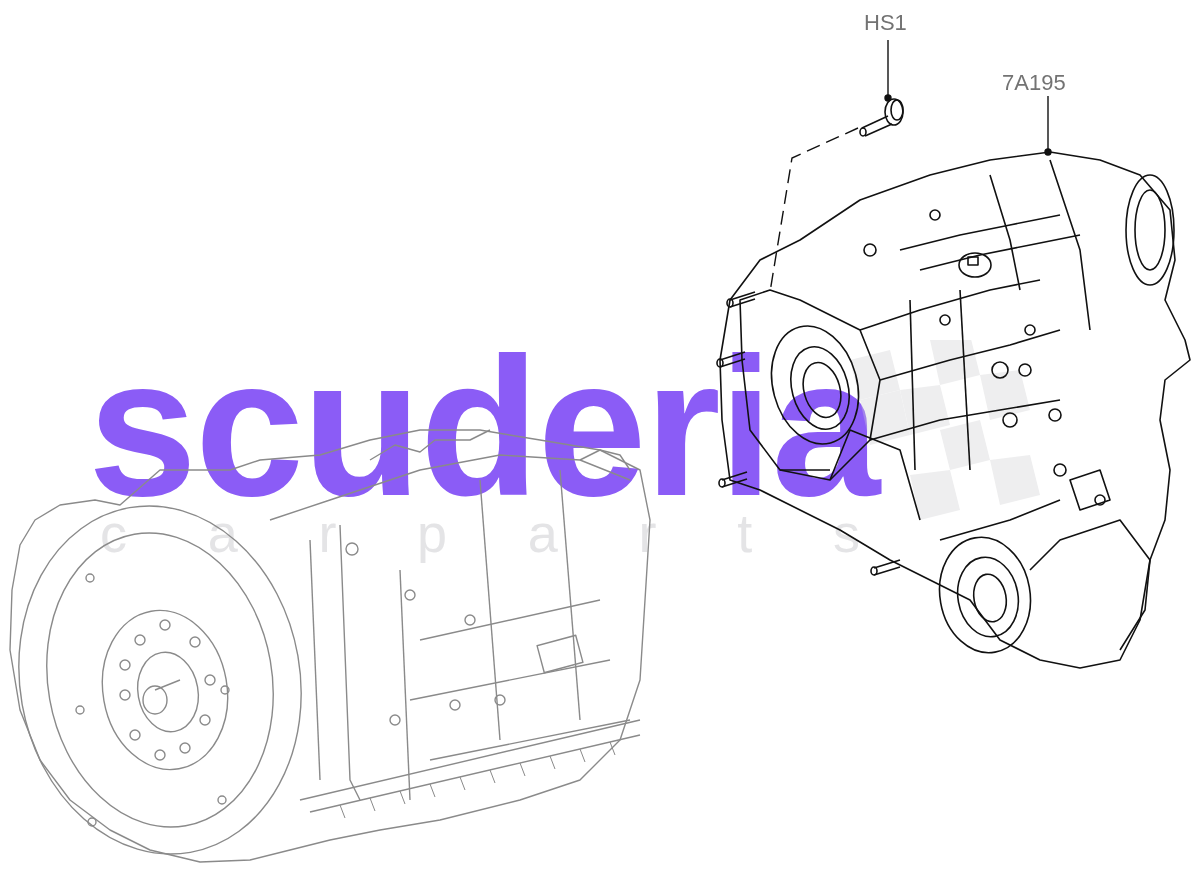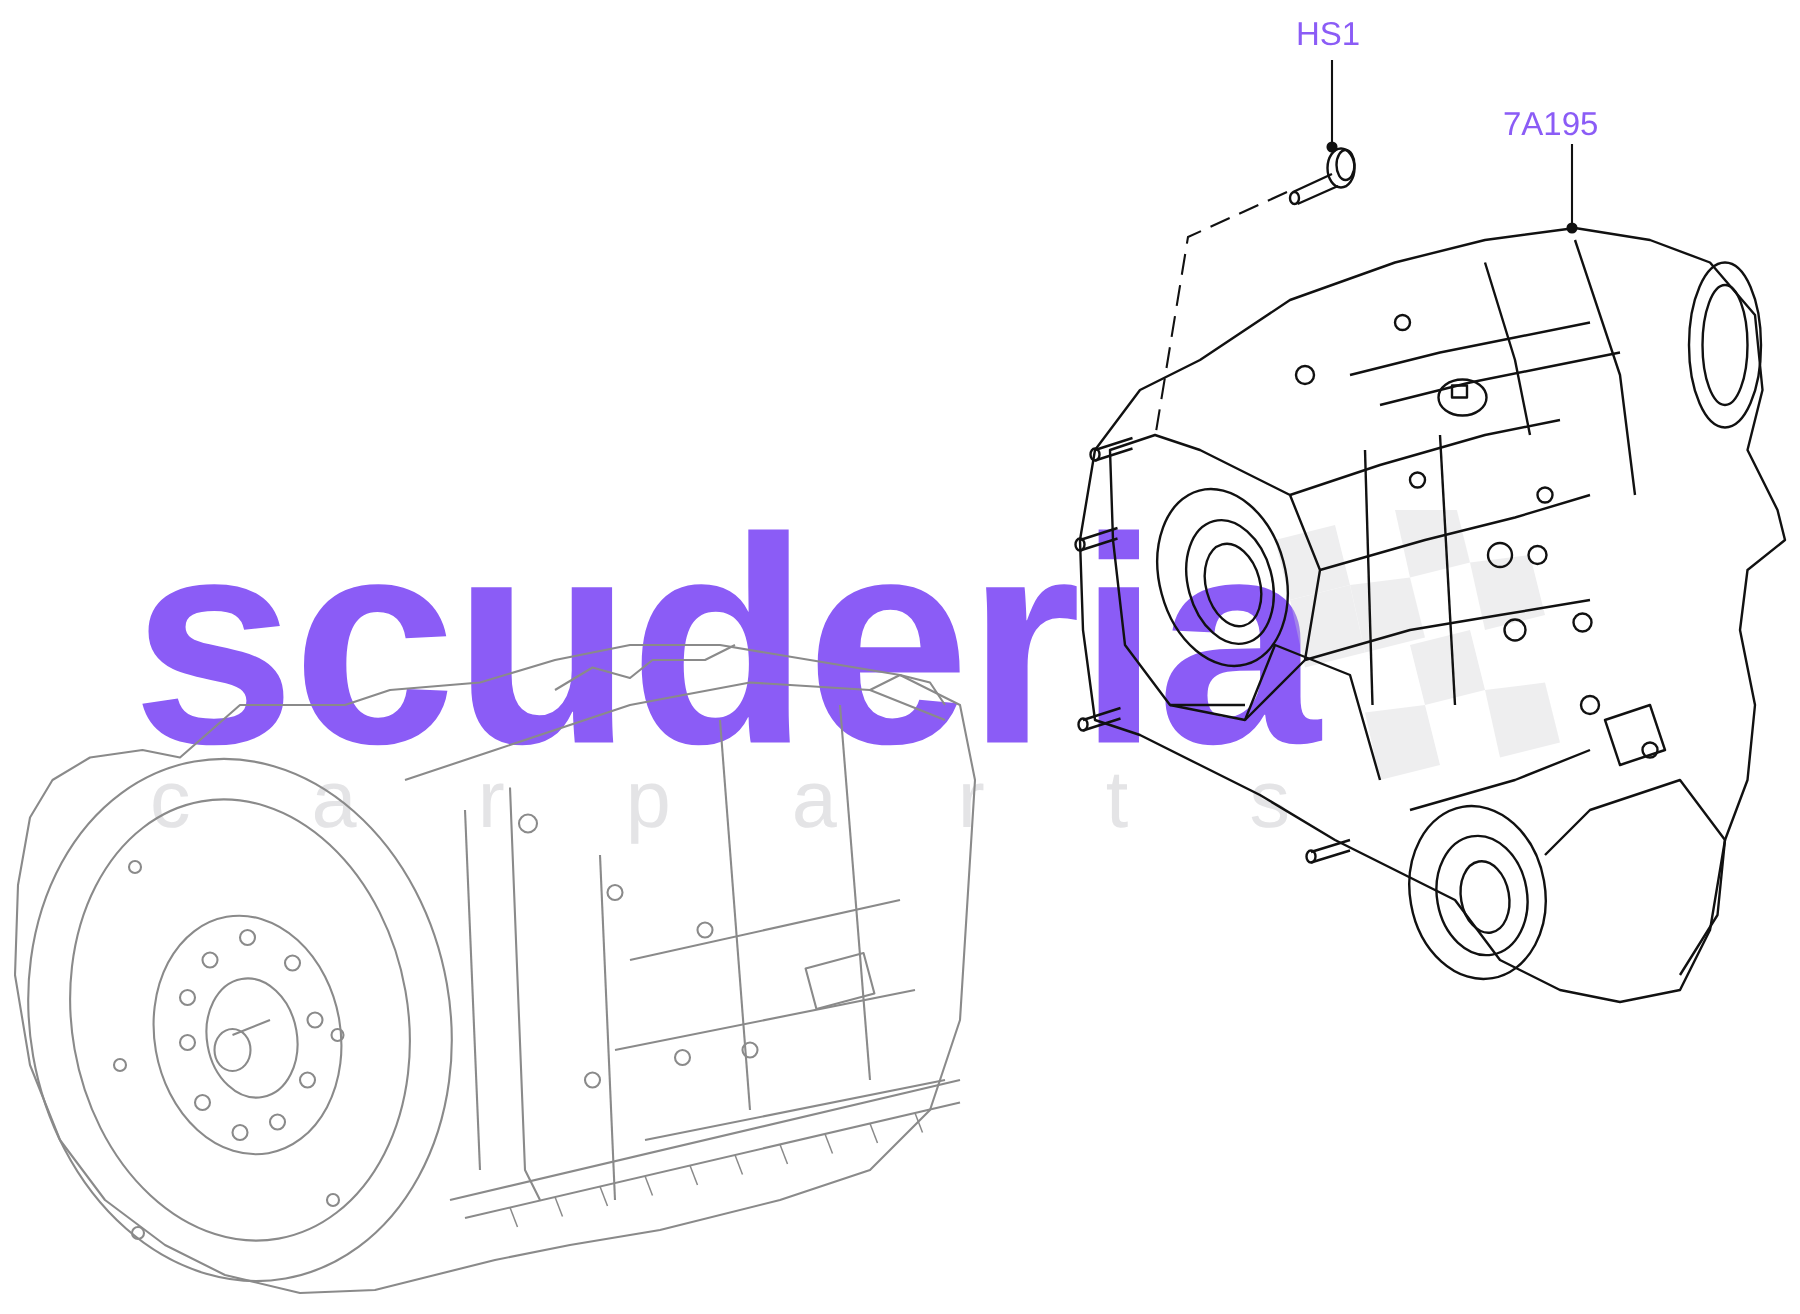--- a/index.html
+++ b/index.html
@@ -1,21 +1,21 @@
 <!DOCTYPE html>
 <html><head>
 <meta charset="utf-8">
 <style>
   html, body { margin:0; padding:0; background:#ffffff; }
   body { width:1200px; height:876px; position:relative; overflow:hidden; font-family:"Liberation Sans", sans-serif; }
   .canvas { position:absolute; left:0; top:0; width:1200px; height:876px; }
   .wm-main { position:absolute; left:88px; top:330px; font-family:"Liberation Sans", sans-serif; font-weight:bold; font-size:196px; line-height:1; color:#8b5cf6; letter-spacing:-2px; white-space:nowrap; }
   .wm-sub { position:absolute; left:100px; top:502px; width:760px; display:flex; justify-content:space-between; font-family:"Liberation Sans", sans-serif; font-size:54px; color:#e4e4e6; }
   .wm-flag { position:absolute; left:830px; top:340px; width:230px; height:200px; opacity:0.35; }
-  .callout { position:absolute; font-family:"Liberation Sans", sans-serif; font-size:22px; color:#8b5cf6; line-height:1; cursor:pointer; }
+  .callout { position:absolute; font-family:"Liberation Sans", sans-serif; font-size:22px; color:#737373; line-height:1; cursor:pointer; }
   svg { position:absolute; left:0; top:0; }
 </style>
 </head>
 <body>
 
 <div class="canvas">
 
   <div class="wm-main">scuderia</div>
   <div class="wm-sub">
     <span>c</span>

